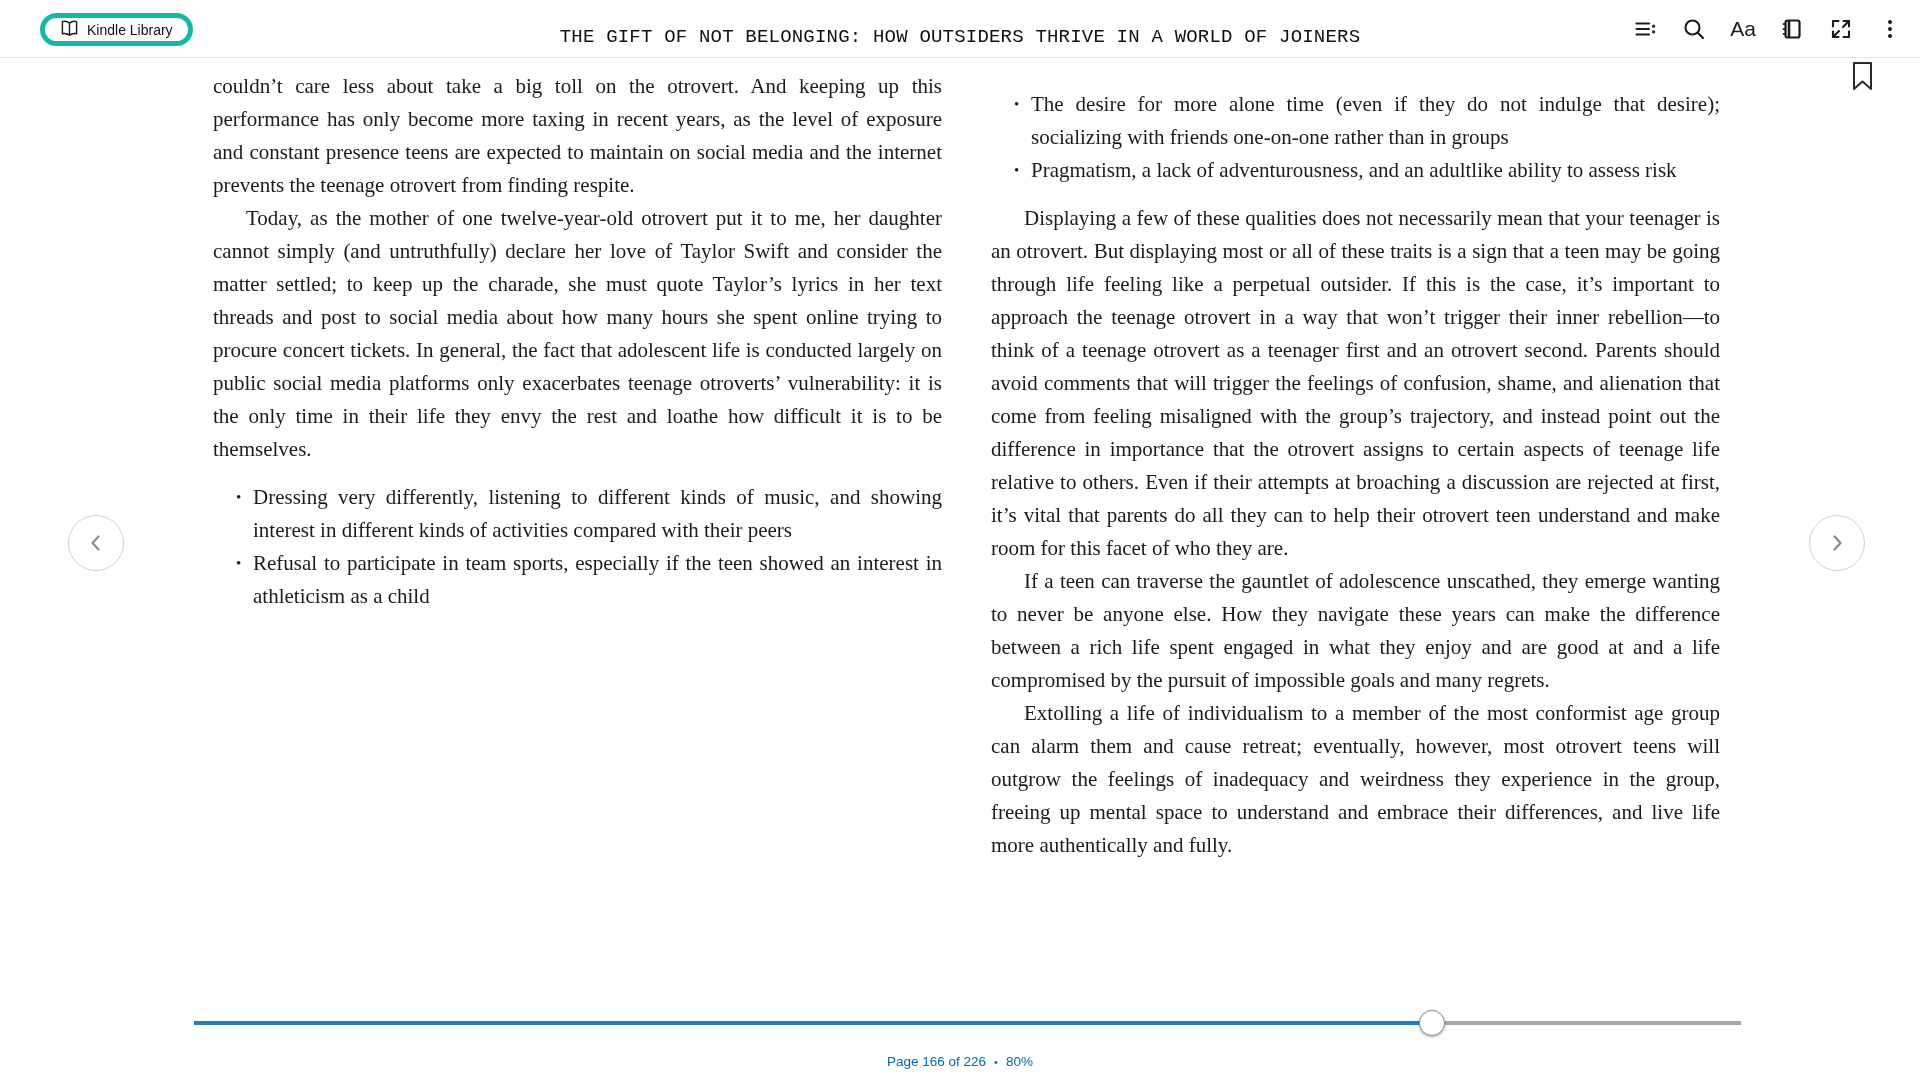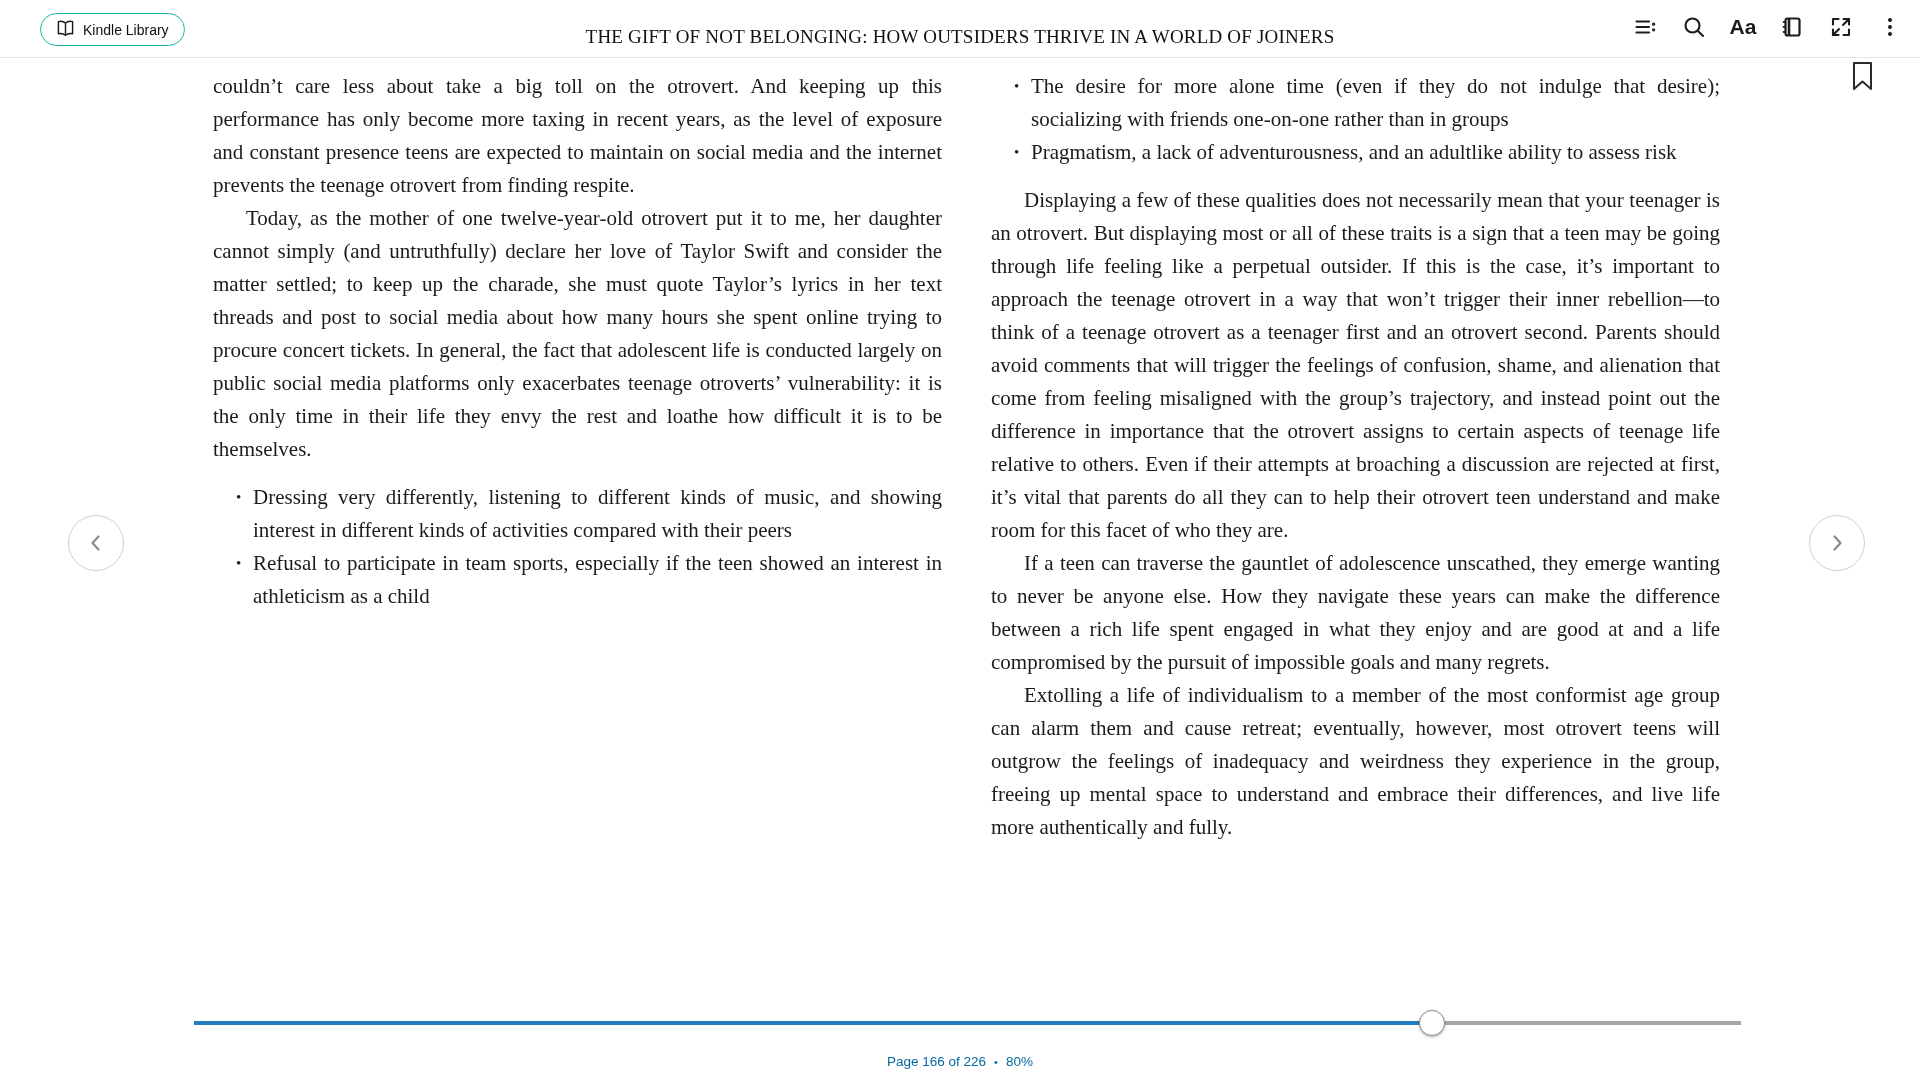--- a/index.html
+++ b/index.html
@@ -5,52 +5,52 @@
   * { margin:0; padding:0; box-sizing:border-box; }
   html,body { width:1920px; height:1080px; background:#fff; overflow:hidden; }
   .stage { position:relative; width:1920px; height:1080px; background:#fff;
            font-family:"Liberation Serif","DejaVu Serif",serif; color:#1b1b1b; }
 
   
   .toolbar { position:absolute; left:0; top:0; width:1920px; height:58px;
              background:#fff; border-bottom:1px solid #e4e4e4; }
   .lib-btn { position:absolute; left:40px; top:13px; height:33px;
              display:flex; align-items:center; gap:8px; padding:0 15px;
-             border:1px solid #14b8a6; border-radius:17px; background:#fff;
+             border:5px solid #14b8a6; border-radius:17px; background:#fff;
              font-family:"Liberation Sans",sans-serif; font-size:14px; color:#111;
              cursor:pointer; }
   .book-title { position:absolute; left:50%; top:0; transform:translateX(-50%);
                 height:74px; display:flex; align-items:center;
-                font-family:Liberation Serif, serif; font-size:19px;
+                font-family:Liberation Mono, monospace; font-size:19px;
                 letter-spacing:.2px; color:#111; white-space:nowrap; }
   .icon-group { position:absolute; right:16px; top:0; height:58px;
                 display:flex; align-items:center; gap:21px; }
-  .icon-btn { width:28px; height:28px; display:flex; align-items:flex-start; justify-content:center;
+  .icon-btn { width:28px; height:28px; display:flex; align-items:center; justify-content:center;
               background:none; border:none; cursor:pointer; color:#1c1c1c;
-              font-family:"Liberation Sans",sans-serif;font-weight:bold; }
+              font-family:"Liberation Sans",sans-serif; }
   .icon-btn svg { display:block; }
   .aa-label { font-size:21px; color:#1c1c1c; }
 
   .bookmark { position:absolute; left:1851px; top:61px; background:none; border:none; cursor:pointer; }
 
   
   .nav-circle { position:absolute; width:56px; height:56px; border-radius:50%;
                 background:#fff; border:1px solid #cfcfcf; display:flex;
                 align-items:center; justify-content:center; cursor:pointer; }
   .nav-left  { left:68px;  top:515px; }
   .nav-right { left:1809px; top:515px; }
 
   
   .col { position:absolute; top:70px; width:729px; font-size:21px; line-height:33px;
          text-align:justify; color:#1b1b1b; }
   .col-left  { left:213px; }
   .col-right { left:991px; }
   .col p.indent { text-indent:33px; }
   .col ul { list-style:none; margin:15px 0 15px 0; padding-left:40px; }
-  .col > ul:first-child { margin-top:0; }
+  .col > ul:first-child { margin-top:18px; }
   .col li { position:relative; }
   .col li::before { content:"•"; position:absolute; left:-17px; top:0;
                     font-size:15px; line-height:33px; }
 
   
   .slider { position:absolute; left:194px; top:1021px; width:1547px; height:4px;
             background:#a6a6a6; cursor:pointer; }
   .slider-fill { position:absolute; left:0; top:0; height:4px; width:0;
                  background:var(--accent,#1f7cbf); }
   .slider-knob { position:absolute; top:-11px; width:26px; height:26px;

